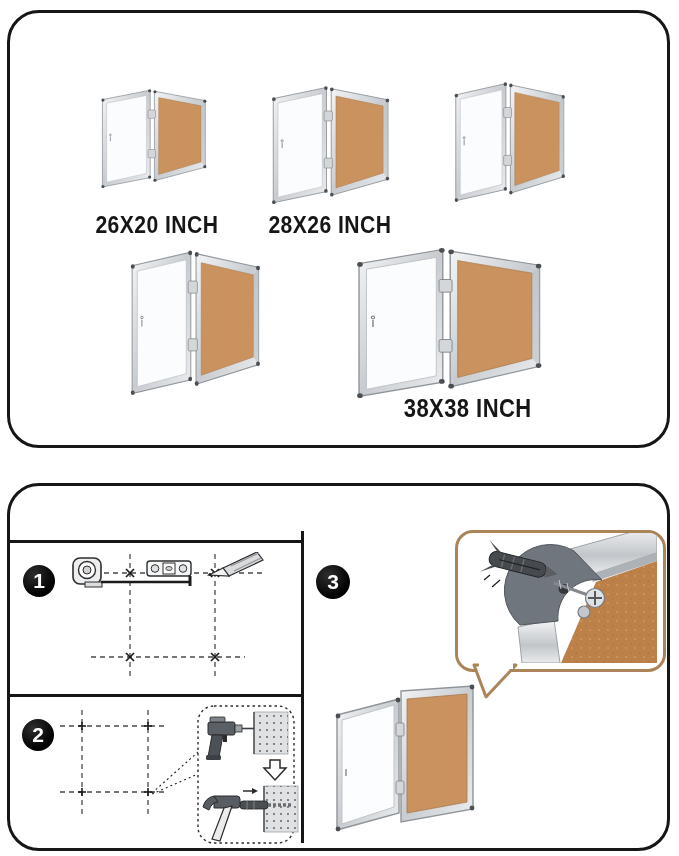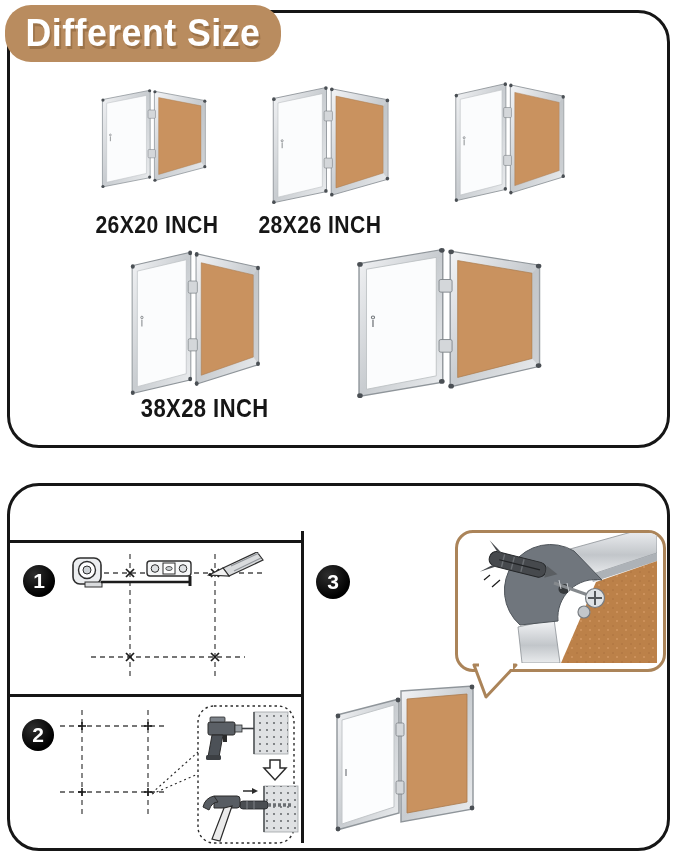--- a/index.html
+++ b/index.html
@@ -96,50 +96,47 @@
         <circle cx="65" cy="17" r="2.4" fill="#4a4f54"></circle>
           <circle cx="139" cy="4" r="2.4" fill="#4a4f54"></circle>
         <circle cx="139" cy="125" r="2.4" fill="#4a4f54"></circle>
         <line x1="13" y1="86" x2="13" y2="93" stroke="#74787c" stroke-width="1.2"></line>
       </g>
     </defs>
   </svg>
 
   <div class="panel" style="left:7px;top:10px;width:657px;height:432px;"></div>
 
-  <div class="badge" style="left:5px;top:5px;width:276px;height:57px;font-size:38px;">
-    <span class="stretch">Different Size</span>
-  </div>
 
   <svg class="abs" style="left:95px;top:84px;" width="122" height="104" viewBox="0 0 230 200" preserveAspectRatio="none">
       <use href="#g-board"></use>
     </svg>
   <svg class="abs" style="left:265px;top:80px;" width="136" height="124" viewBox="0 0 230 200" preserveAspectRatio="none">
       <use href="#g-board"></use>
     </svg>
   <svg class="abs" style="left:448px;top:76px;" width="128" height="126" viewBox="0 0 230 200" preserveAspectRatio="none">
       <use href="#g-board"></use>
     </svg>
 
   <div class="size-label" style="left:72px;top:211px;width:170px;">
     <span class="stretch">26X20 INCH</span>
   </div>
-  <div class="size-label" style="left:235px;top:211px;width:170px;">
+  <div class="size-label" style="left:245px;top:211px;width:170px;">
     <span class="stretch">28X26 INCH</span>
   </div>
 
   <svg class="abs" style="left:123px;top:243px;" width="150" height="152" viewBox="0 0 230 200" preserveAspectRatio="none">
       <use href="#g-board"></use>
     </svg>
   <svg class="abs" style="left:346px;top:240px;" width="214" height="158" viewBox="0 0 230 200" preserveAspectRatio="none">
       <use href="#g-board"></use>
     </svg>
 
-  <div class="size-label row2" style="left:115px;top:394px;width:180px;">
-    <span class="stretch">38X28 INCH</span>
+  <div class="size-label row2" style="left:378px;top:394px;width:180px;">
+    <span class="stretch">38X38 INCH</span>
   </div>
 
   <div class="panel" style="left:7px;top:483px;width:657px;height:362px;"></div>
 
 
   <div class="hline" style="left:9px;top:540px;width:295px;height:3px;"></div>
   <div class="hline" style="left:9px;top:694px;width:295px;height:3px;"></div>
   <div class="vline" style="left:301px;top:531px;width:3px;height:312px;"></div>
 
   <div class="step-num" style="left:23px;top:565px;">

